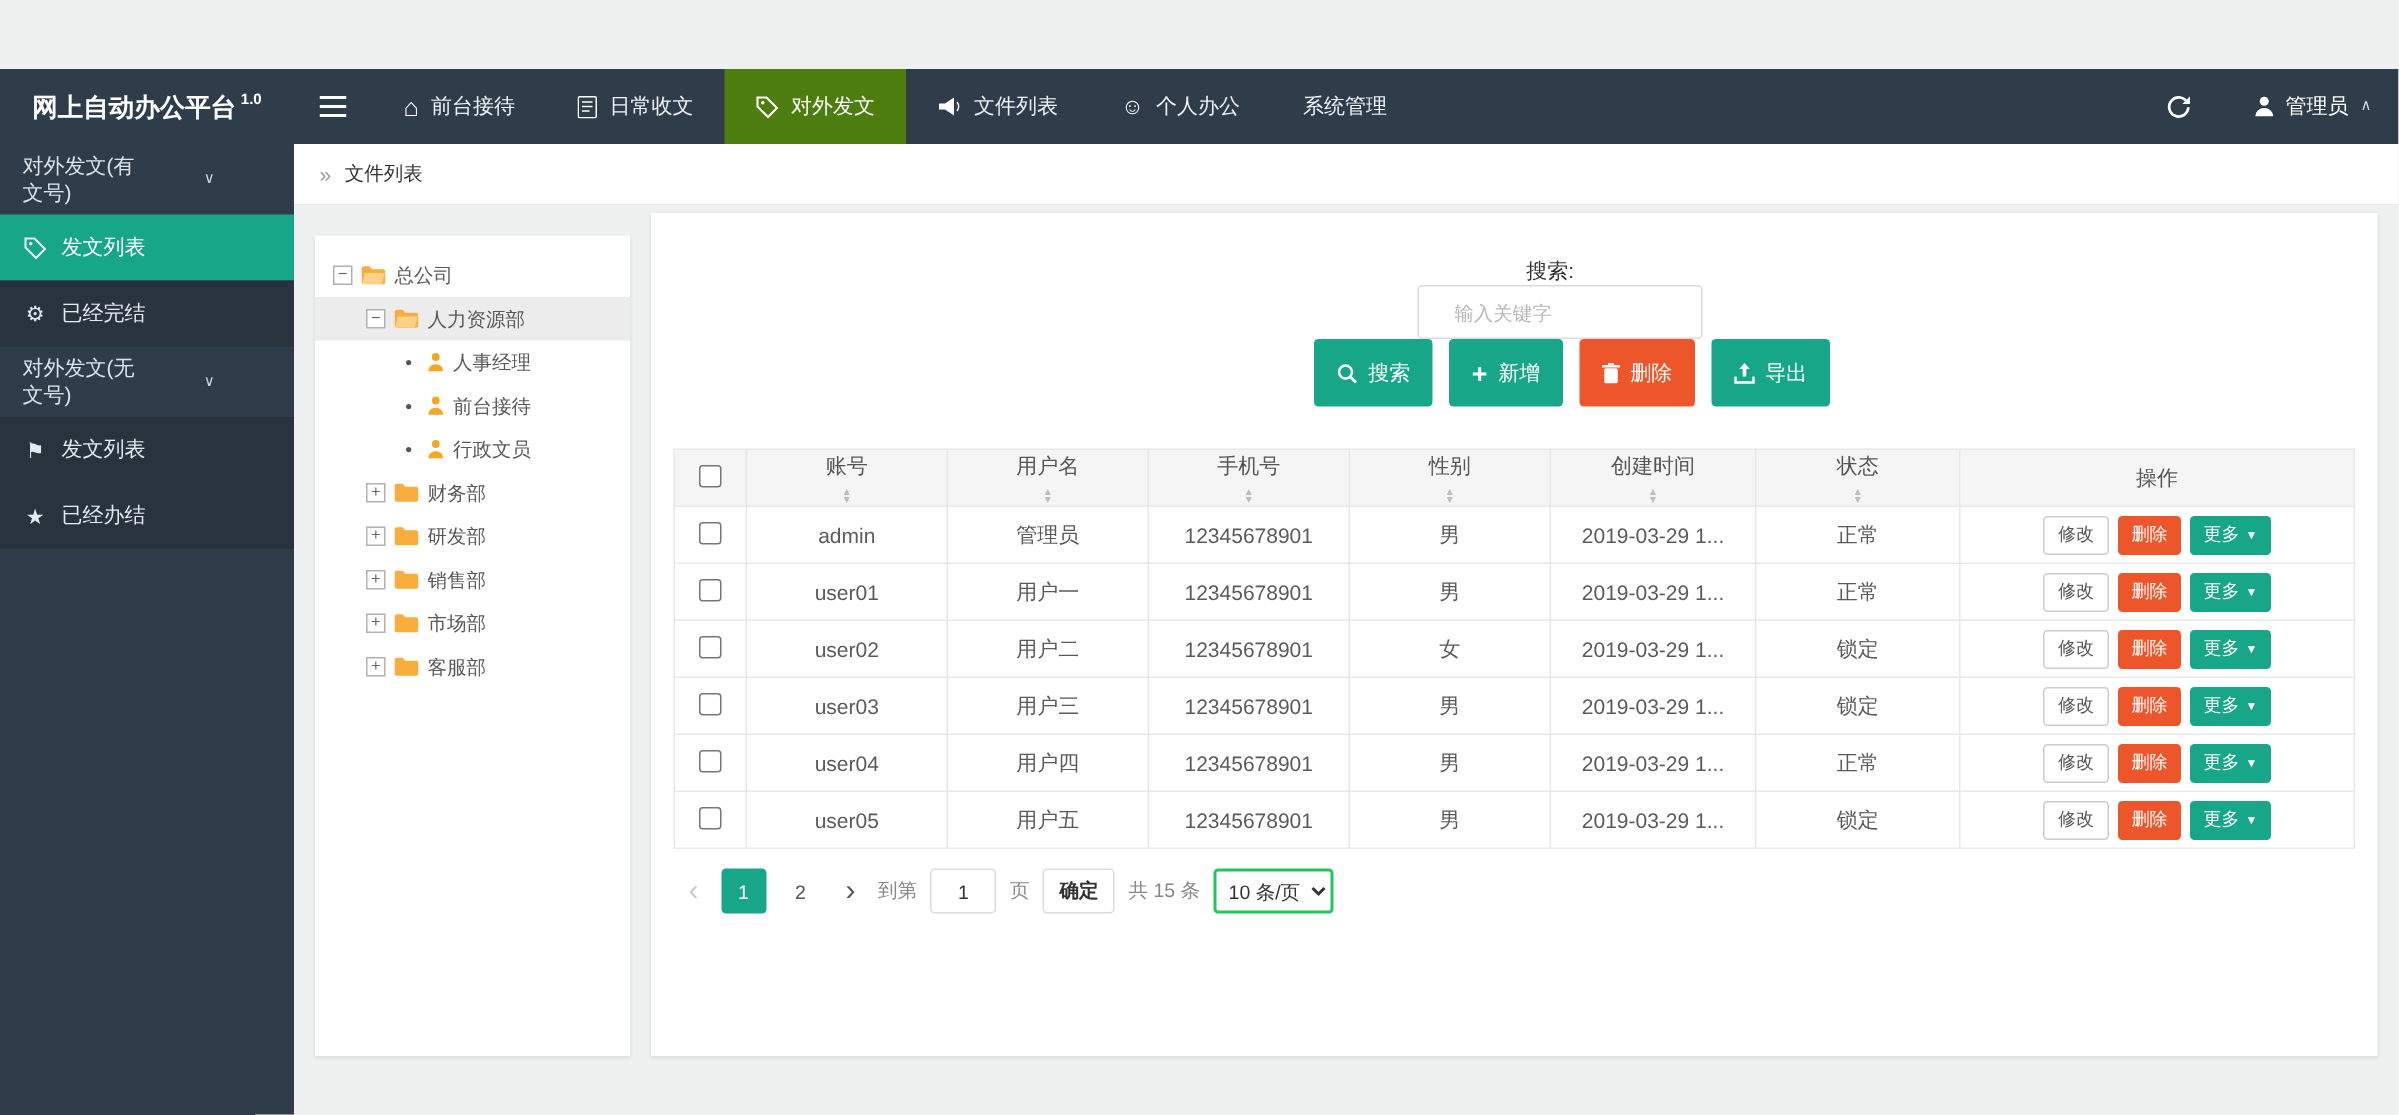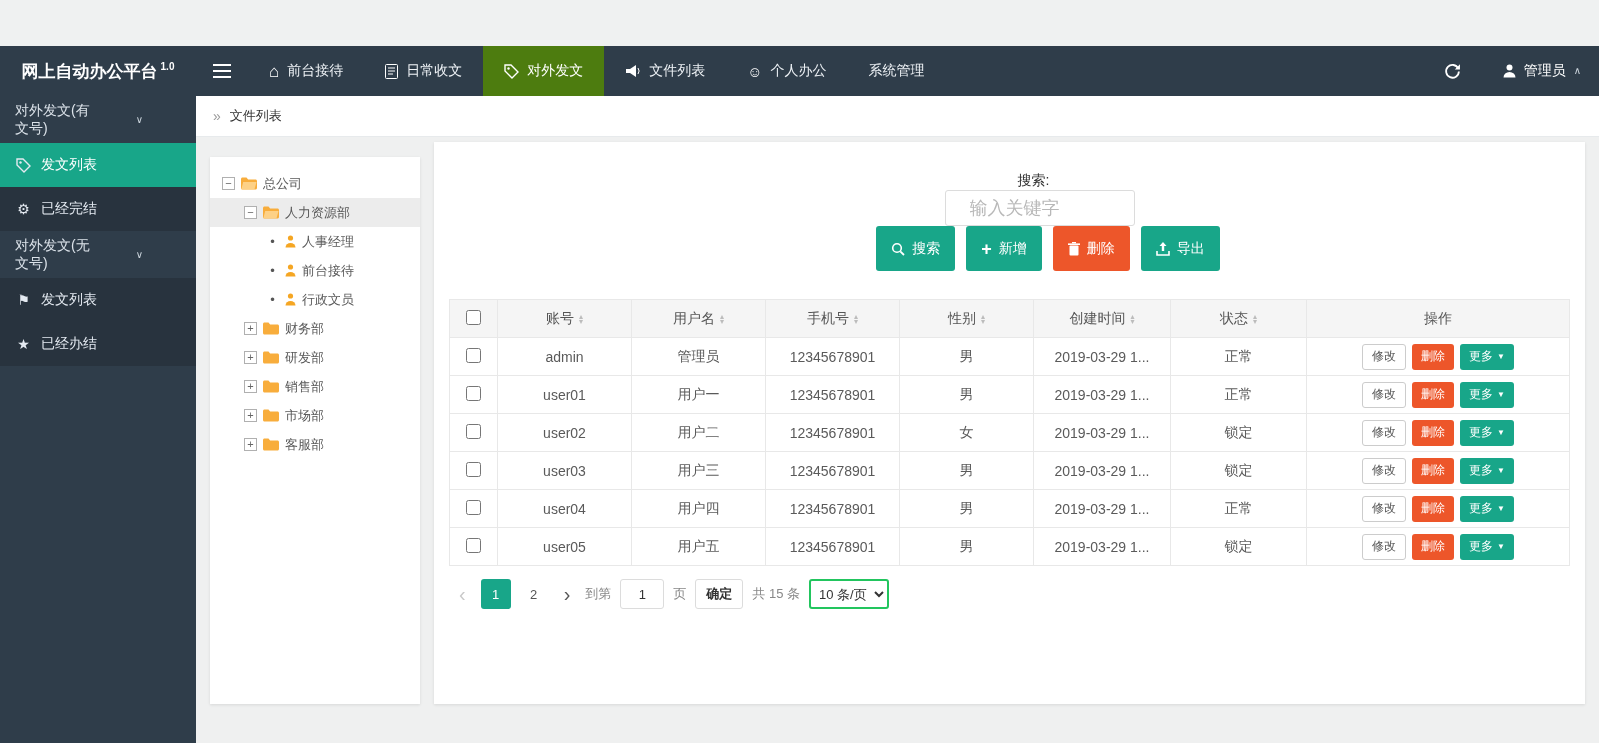--- a/index.html
+++ b/index.html
@@ -41,33 +41,33 @@
   .tree-card { width:210px; flex-shrink:0; background:#fff; margin-top:15px; height:547px; padding:12px 0; box-shadow:0 1px 3px rgba(0,0,0,.1); }
   .tree-row { height:29px; display:flex; align-items:center; gap:6px; font-size:13px; color:#595959; cursor:pointer; }
   .tree-row.selected { background:#ececec; }
   .expander { width:13px; height:13px; border:1px solid #b0b0b0; color:#666; font-size:11px; line-height:11px; text-align:center; flex-shrink:0; background:#fff; cursor:pointer; }
   .bullet { color:#555; width:13px; text-align:center; font-size:13px; }
 
   
   .main-card { flex:1; background:#fff; height:562px; padding:28px 15px 0; box-shadow:0 1px 3px rgba(0,0,0,.1); min-width:0; }
   .toolbar { display:flex; align-items:center; margin:2px 0 28px 60px;flex-direction:column; }
   .search-label { font-size:14px; color:#333; margin-right:12px; }
-  .search-input { width:190px; height:36px; border:1px solid #dcdcdc; border-radius:3px; padding:0 24px; font-size:18px; color:#333; outline:none; font-family:inherit; }
+  .search-input { width:190px; height:36px; border:1px solid #dcdcdc; border-radius:3px; padding:0 24px; font-size:13px; color:#333; outline:none; font-family:inherit; }
   .search-input::placeholder { color:#b8b8b8; }
   .toolbar-buttons { display:inline-flex; margin-left:6px; }
   .btn { height:45px; padding:0 15px; border:none; border-radius:3px; color:#fff; font-size:14px; display:inline-flex; align-items:center; gap:7px; margin-left:11px; cursor:pointer; font-family:inherit; }
   .btn.teal { background:#18a689; }
   .btn.orange { background:#ed562a; }
   .i-plus { font-size:18px; font-weight:bold; }
 
   
   .user-table { width:100%; border-collapse:collapse; table-layout:fixed; }
   .user-table th, .user-table td { border:1px solid #e8e8e8; height:38px; text-align:center; font-size:14px; color:#5a5a5a; font-weight:normal; padding:0; }
   .user-table thead th { background:#f5f5f5; color:#555; }
-  .th-inner { display:inline-flex; align-items:center; gap:5px; }
+  .th-inner { display:inline-flex; align-items:center; gap:5px;flex-direction:column; }
   .sort { display:inline-flex; flex-direction:column; cursor:pointer; }
   .sort span { font-size:8px; line-height:5px; color:#bcbcbc; }
   .row-check { width:15px; height:15px; cursor:pointer; }
   .action-btn { height:26px; padding:0 9px; border-radius:3px; font-size:12px; margin:0 3px; cursor:pointer; display:inline-flex; align-items:center; gap:4px; font-family:inherit; }
   .action-btn.plain { background:#fff; border:1px solid #ccc; color:#555; }
   .action-btn.orange { background:#ed562a; border:none; color:#fff; }
   .action-btn.teal { background:#18a689; border:none; color:#fff; }
   .i-caret-down { font-size:8px; }
 
   

